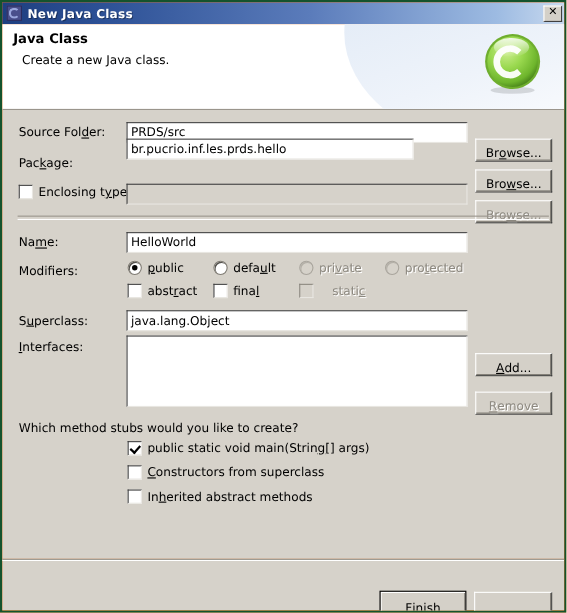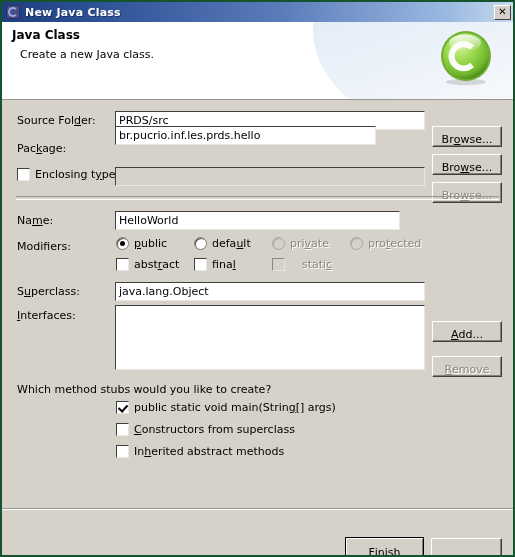--- a/index.html
+++ b/index.html
@@ -371,21 +371,21 @@
         <span>se...</span>
     </div>
 
     <div class="sep" style="top:96px;"></div>
 
     <div class="row" style="top:110px;">
       <div class="lbl">
         <span>Na</span><u>m</u><span>e:</span>
       </div>
     </div>
-    <div class="tfield" style="position:absolute;left:113px;top:111px;width:285px;">HelloWorld</div>
+    <div class="tfield" style="position:absolute;left:113px;top:111px;width:310px;">HelloWorld</div>
 
     <div class="row" style="top:136px;">
       <div class="lbl">Modifiers:</div>
     </div>
 
     <div class="opt" style="left:114px;top:137px;">
       <div class="rdo checked"></div>
       <div class="optlabel">
         <span></span><u>p</u><span>ublic</span>
       </div>

